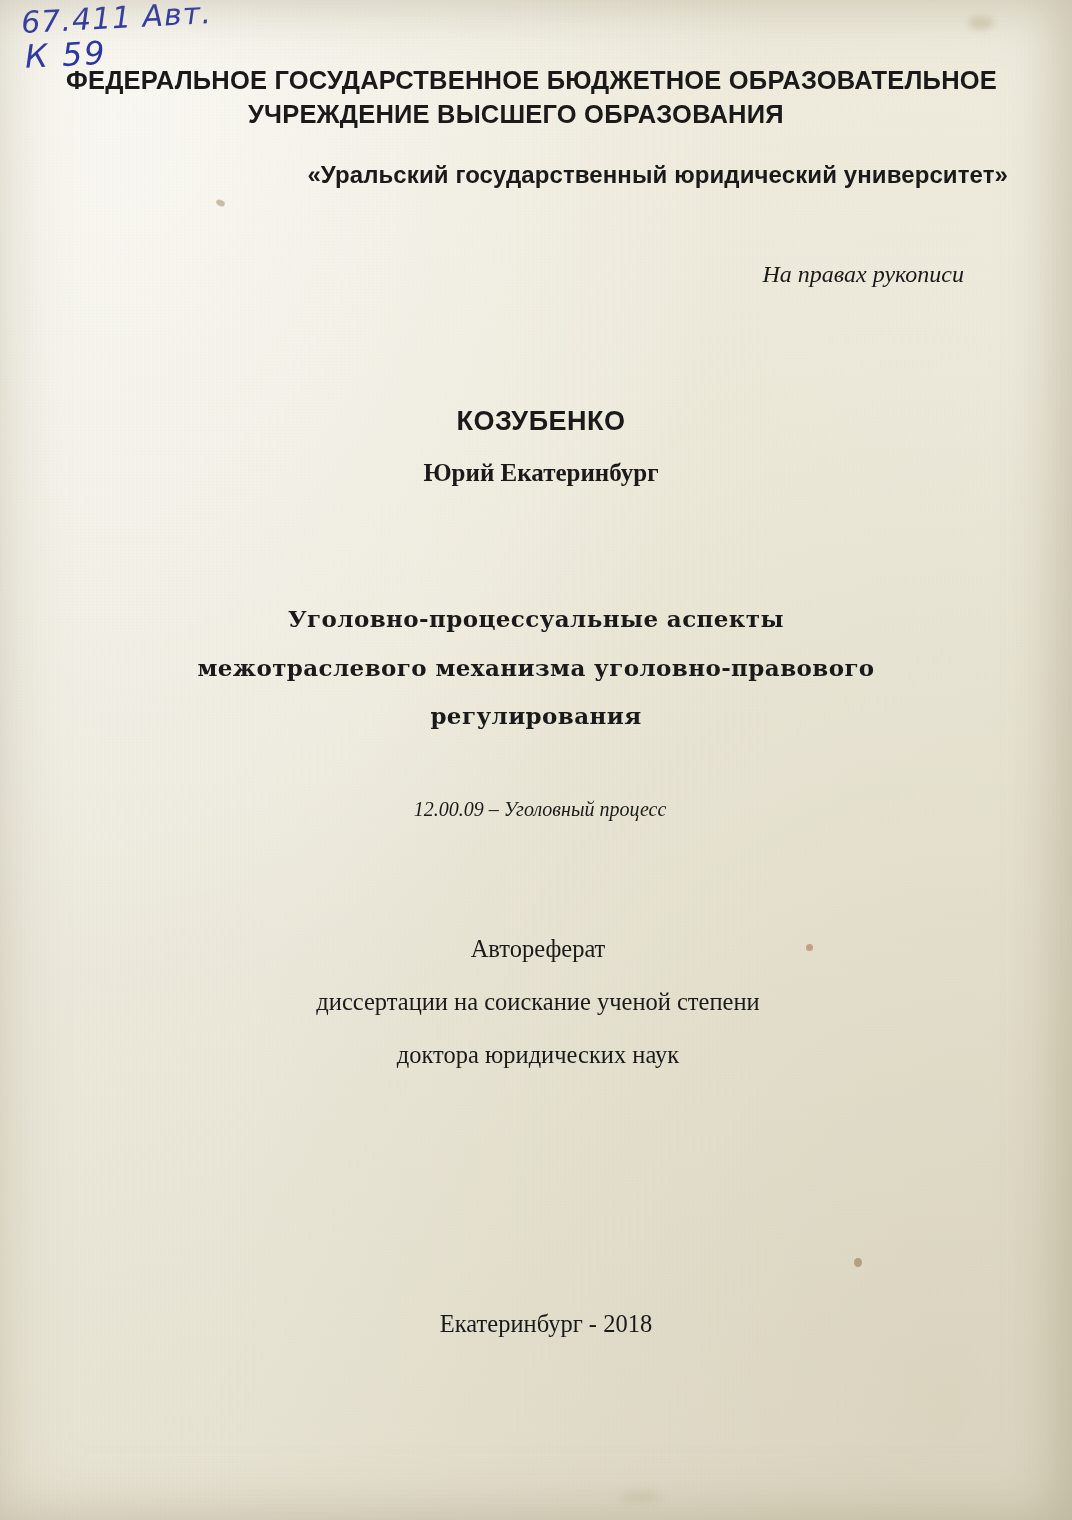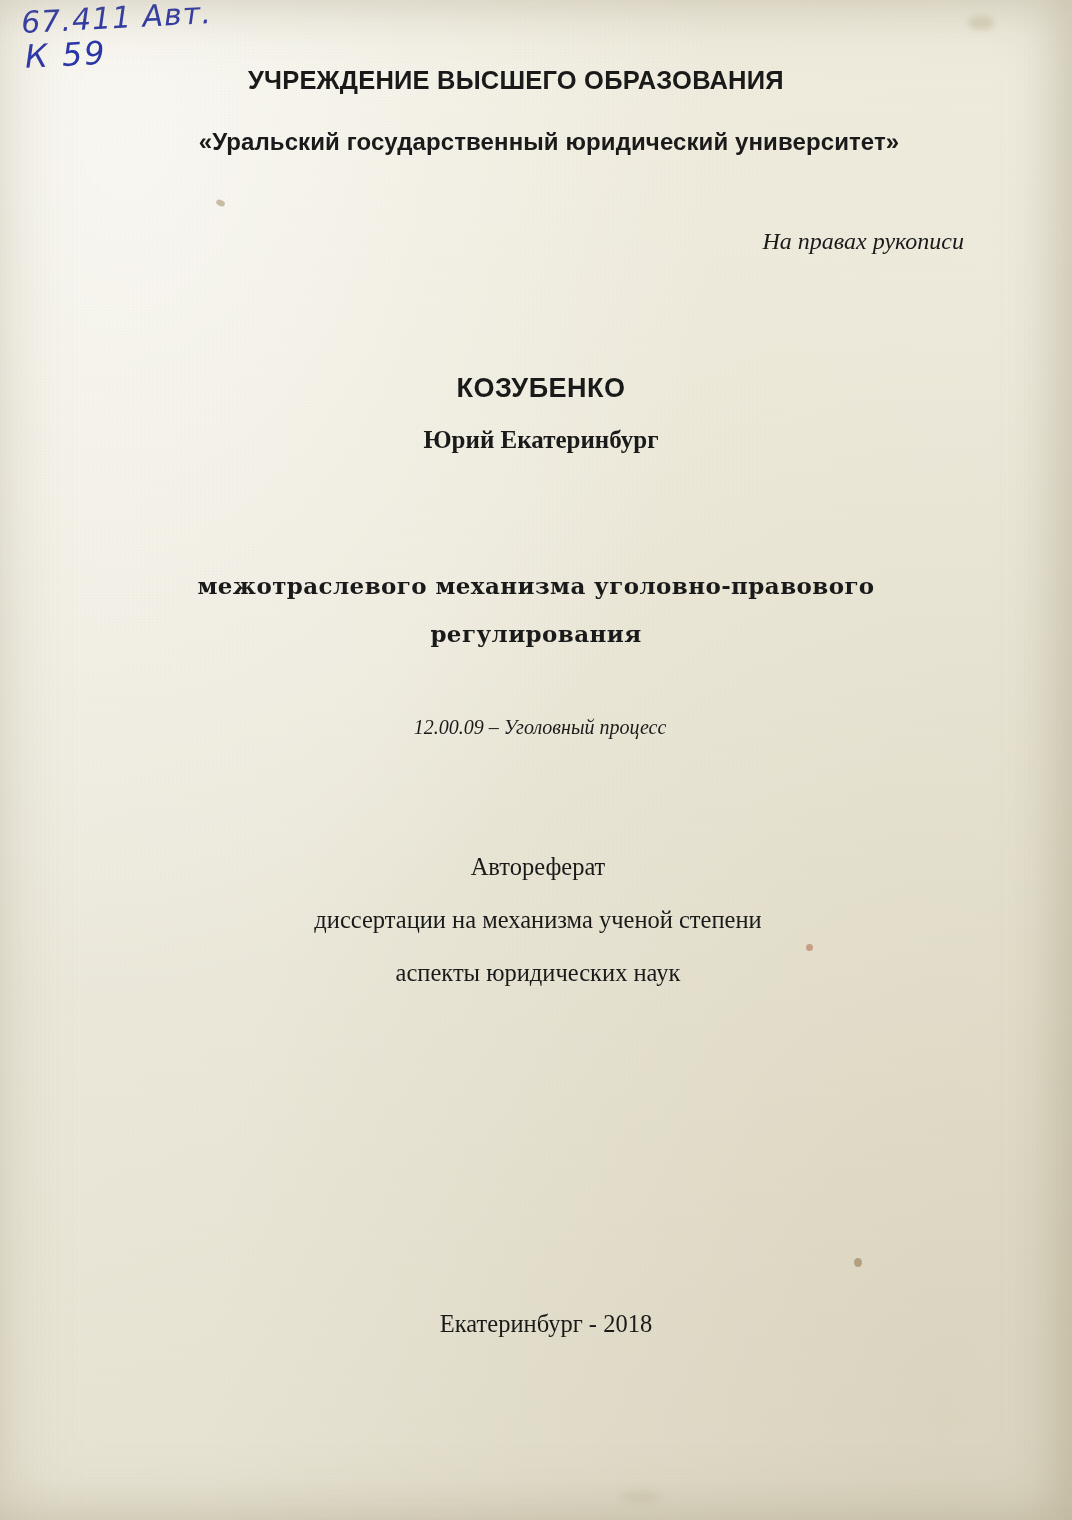--- a/index.html
+++ b/index.html
@@ -84,21 +84,21 @@
     line-height: 1.32;
     letter-spacing: .2px;
     padding-left: 2px;
   }
   .org .line2 {
     padding-left: 182px;
   }
 
   .univ {
     margin-top: 30px;
-    text-align: center;
+    text-align: right;
     font-family: "Liberation Sans", sans-serif;
     font-weight: bold;
     font-size: 24px;
     letter-spacing: .1px;
     padding-left: 26px;
   }
 
   .manuscript {
     margin-top: 72px;
     text-align: right;
@@ -182,43 +182,45 @@
   <div class="grain"></div>
 
   <div class="content">
 
     <div class="handwriting">
       <div class="l1">67.411  Авт.</div>
       <div class="l2">К 59</div>
     </div>
 
     <div class="org">
+      <div class="line1">ФЕДЕРАЛЬНОЕ ГОСУДАРСТВЕННОЕ БЮДЖЕТНОЕ ОБРАЗОВАТЕЛЬНОЕ</div>
       <div class="line2">УЧРЕЖДЕНИЕ ВЫСШЕГО ОБРАЗОВАНИЯ</div>
     </div>
 
     <div class="univ">«Уральский государственный юридический университет»</div>
 
     <div class="manuscript">На правах рукописи</div>
 
     <div class="author">
       <div class="surname">КОЗУБЕНКО</div>
       <div class="given">Юрий Екатеринбург</div>
     </div>
 
     <div class="title">
+      <div>Уголовно-процессуальные аспекты</div>
       <div>межотраслевого механизма  уголовно-правового</div>
       <div>регулирования</div>
     </div>
 
     <div class="specialty">12.00.09 – Уголовный процесс</div>
 
     <div class="abstract">
       <div>Автореферат</div>
-      <div>диссертации на механизма ученой степени</div>
-      <div>аспекты юридических наук</div>
+      <div>диссертации на соискание ученой степени</div>
+      <div>доктора юридических наук</div>
     </div>
 
     <div class="place">Екатеринбург - 2018</div>
   </div>
 
   <div class="spot s1"></div>
   <div class="spot s2"></div>
   <div class="spot s3"></div>
   <div class="spot s4"></div>
   <div class="spot s5"></div>

